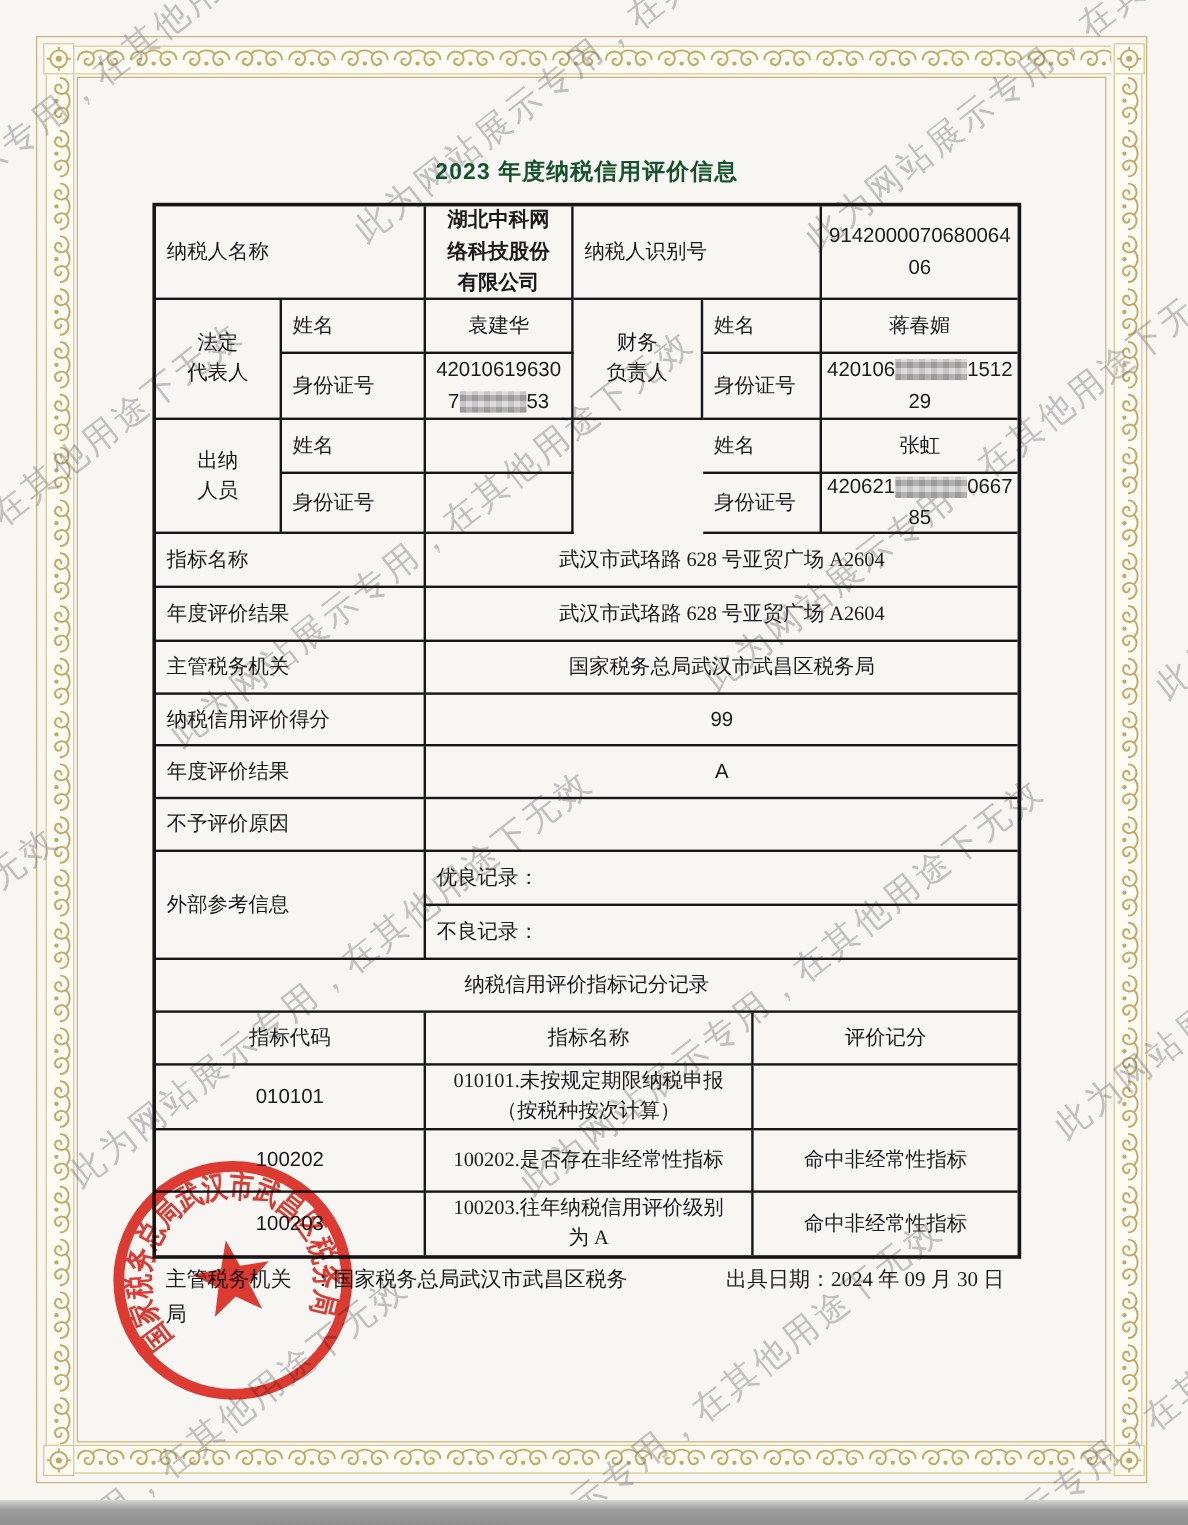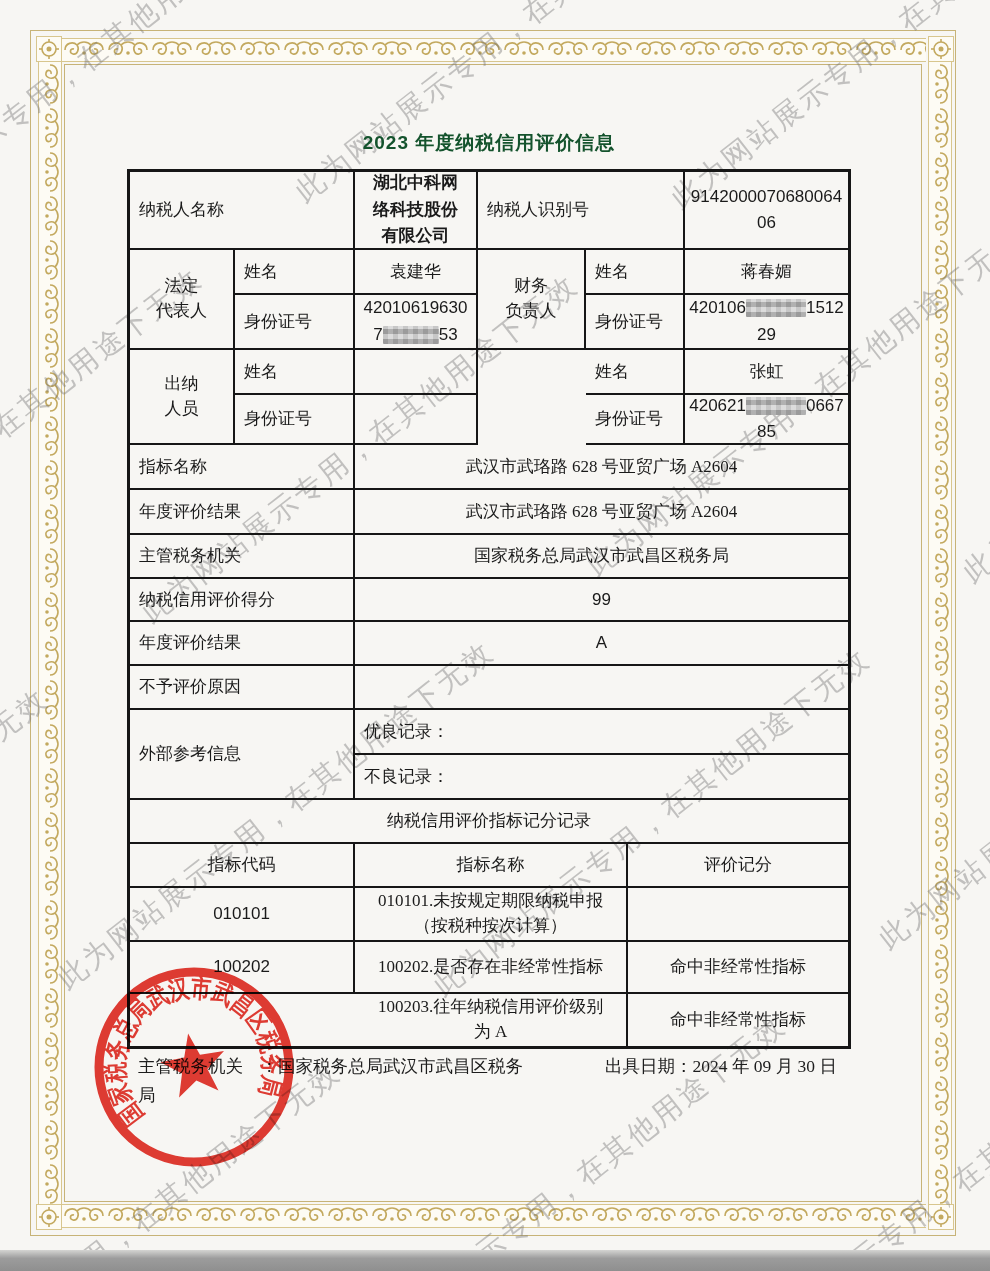--- a/index.html
+++ b/index.html
@@ -931,20 +931,21 @@
     </div>
     <div class="cell nr" style="grid-area:16/6/17/8"></div>
 
     <div class="cell num" style="grid-area:17/1/18/3">100202</div>
     <div class="cell col" style="grid-area:17/3/18/6">
       <span>100202.是否存在非经常性指标</span>
         <span></span>
     </div>
     <div class="cell nr" style="grid-area:17/6/18/8">命中非经常性指标</div>
 
+    <div class="cell num nb" style="grid-area:18/1/19/3">100203</div>
     <div class="cell col nb" style="grid-area:18/3/19/6">
       <span>100203.往年纳税信用评价级别</span>
         <span>为 A</span>
     </div>
     <div class="cell nr nb" style="grid-area:18/6/19/8">命中非经常性指标</div>
   </div>
 
   <div class="footer-left">主管税务机关　：国家税务总局武汉市武昌区税务局</div>
   <div class="footer-right">出具日期：2024 年 09 月 30 日</div>
 

